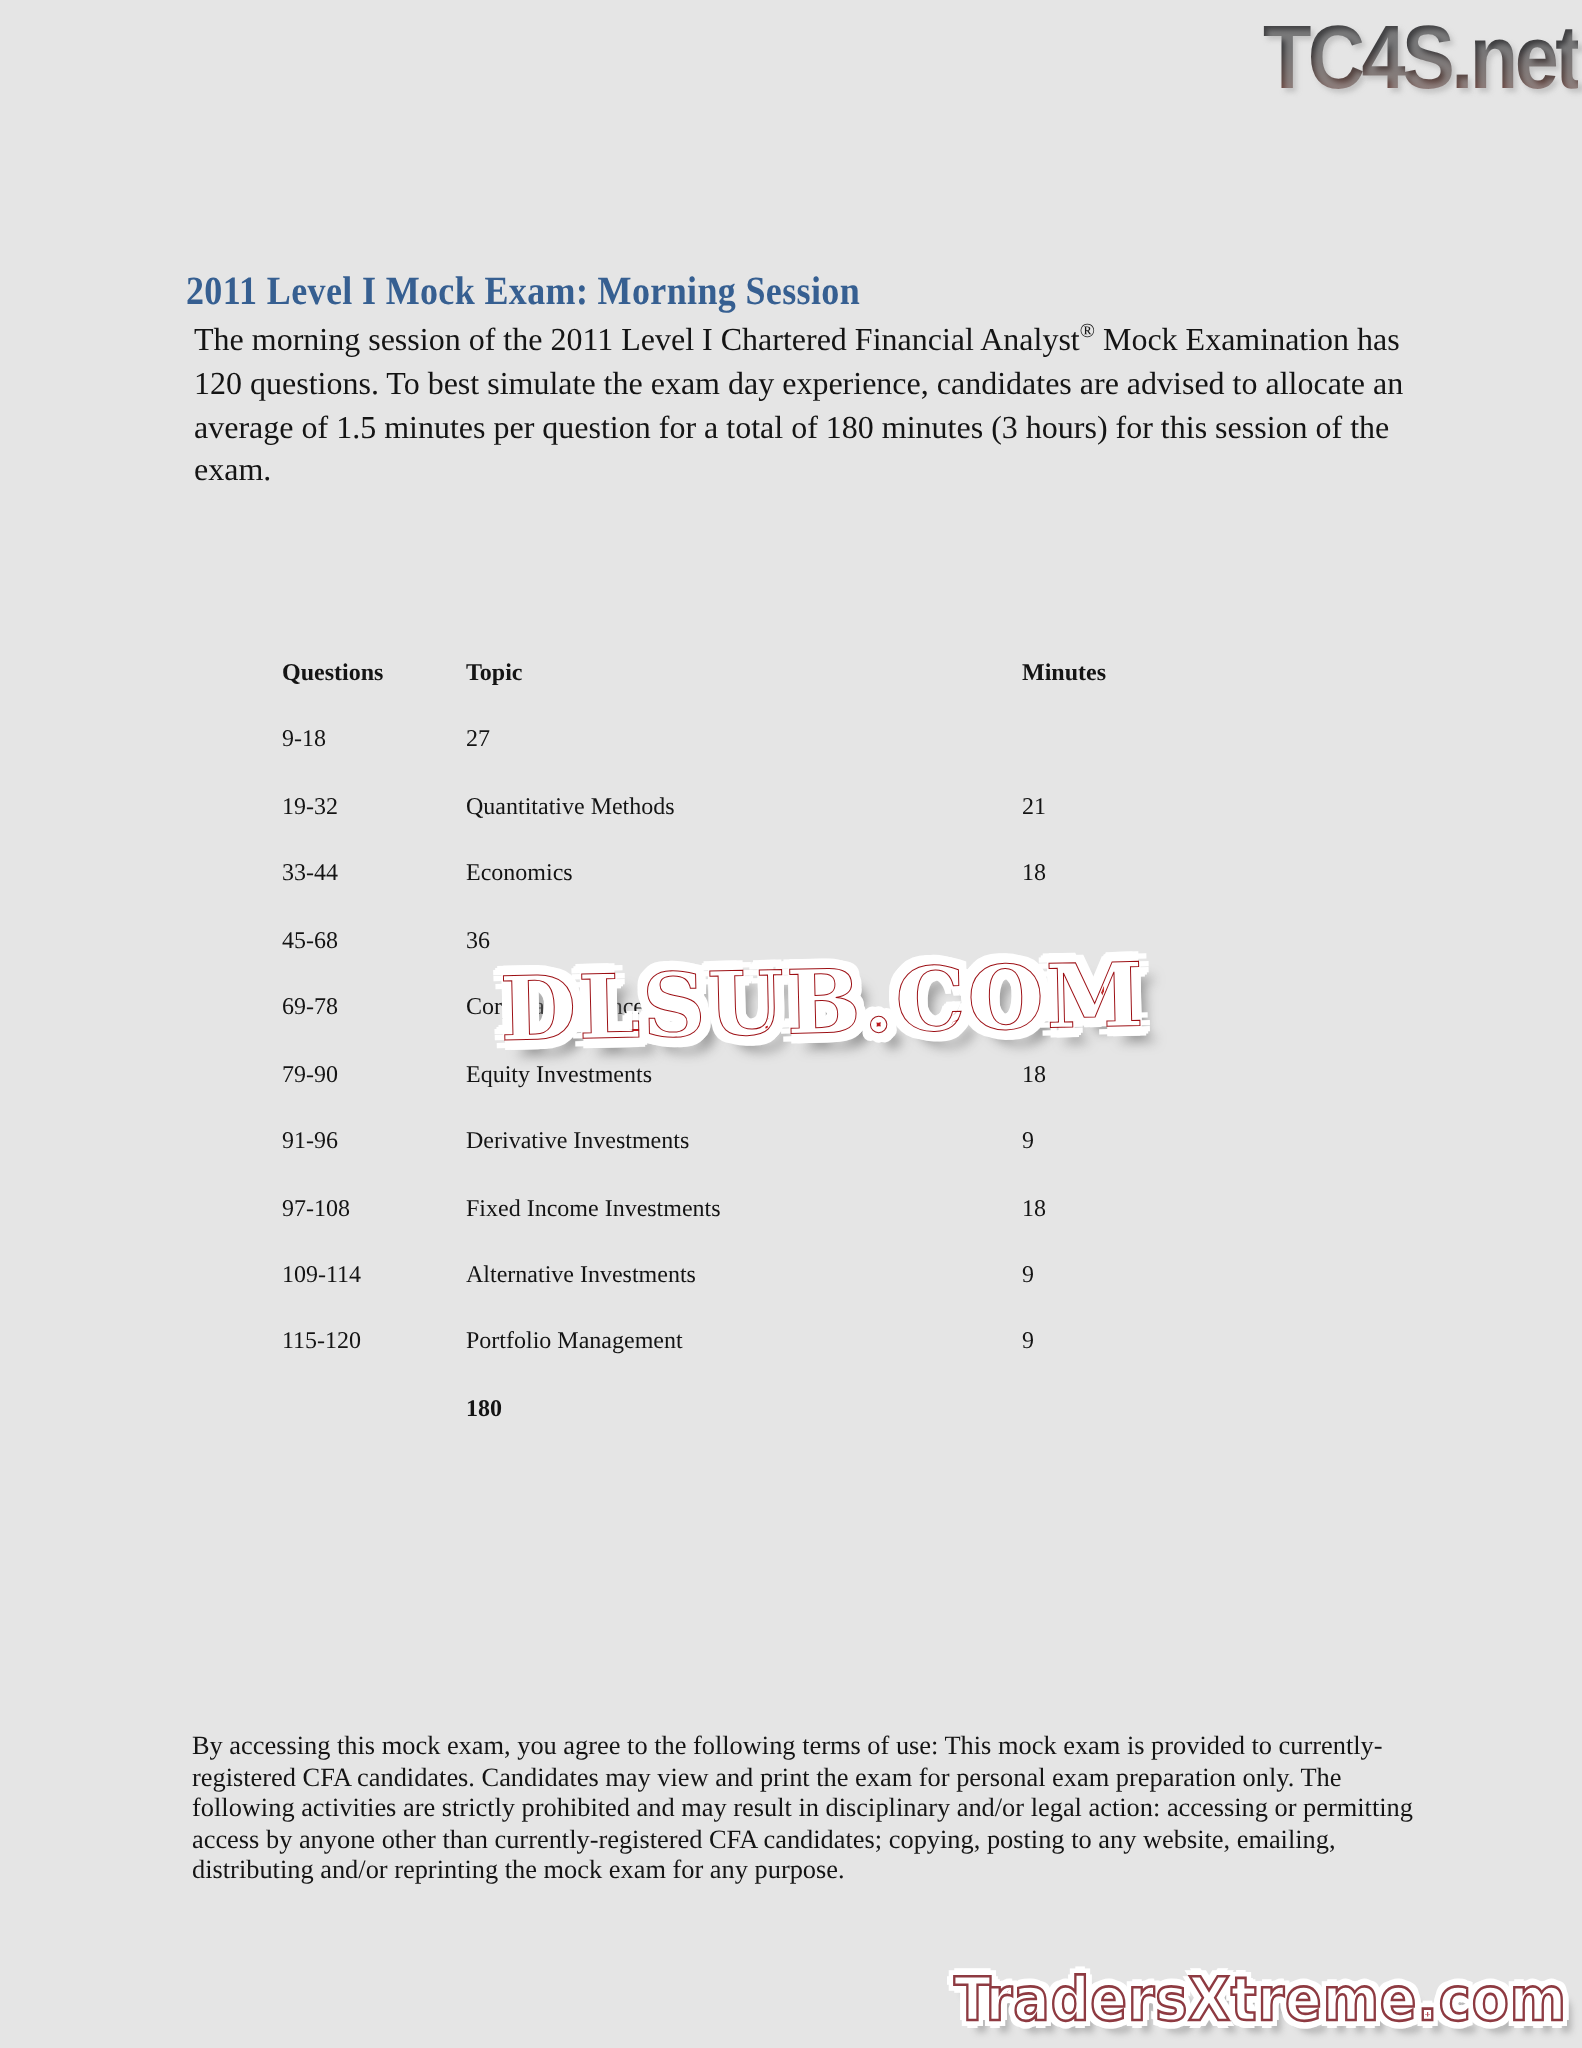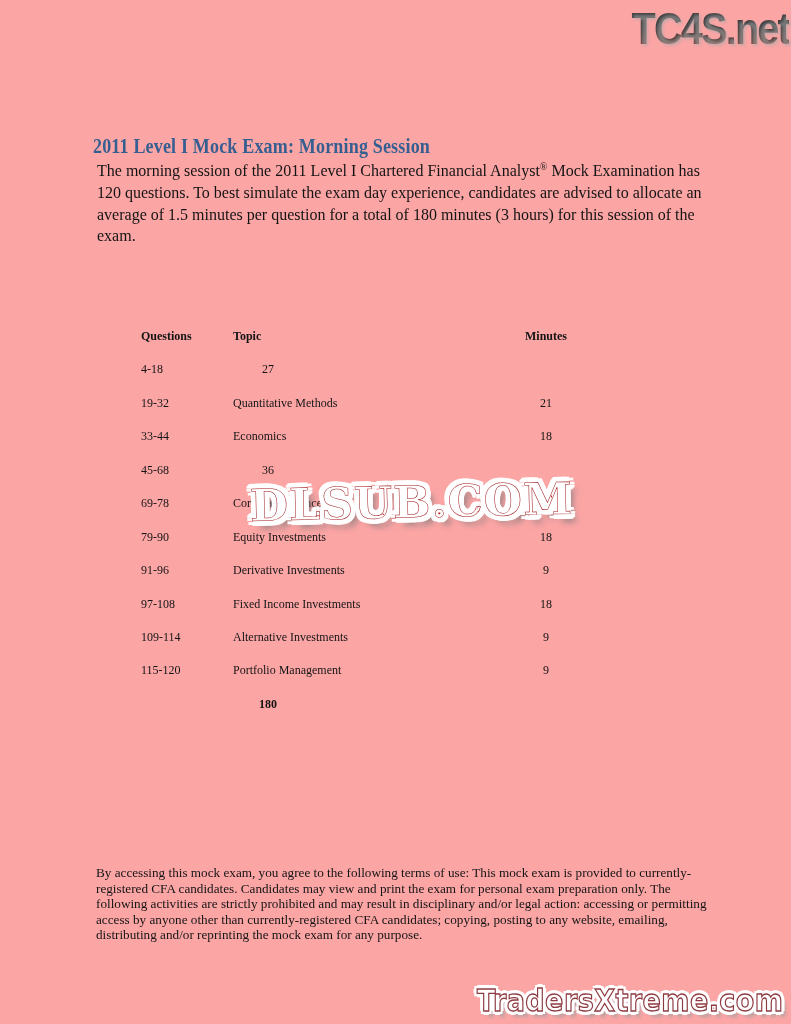--- a/index.html
+++ b/index.html
@@ -1,17 +1,17 @@
 <!DOCTYPE html>
 <html><head>
 <meta charset="utf-8">
 <style>
   html,body { margin:0; padding:0; background:#ffffff; }
   .page {
-    position:relative; width:791px; height:1024px; background:#fca5a5;
+    position:relative; width:791px; height:1024px; background:#e5e5e5;
     font-family:"Liberation Serif", serif; color:#141414; overflow:hidden;
   }
 
   
   .tc4s {
     position:absolute; top:3px; right:2px;
     font-family:"Liberation Sans", sans-serif; font-weight:bold;
     font-size:45px; letter-spacing:-2px; white-space:nowrap;
     transform:scaleX(.88); transform-origin:100% 0;
     background:linear-gradient(180deg,#4a4a4c 0%, #3b3b3d 40%, #5c4743 70%, #7c4a43 88%, #8a5a50 100%);
@@ -32,21 +32,21 @@
     position:absolute; left:93px; top:156px; width:660px;
     font-size:16px; line-height:21.8px; white-space:pre-line; margin:4px;
   }
   .intro sup { font-size:10px; line-height:0; }
 
   
   .table { position:absolute; left:141px; top:329px; font-size:12px; }
   .trow { display:flex; height:33.45px; align-items:flex-start; }
   .c1 { width:92px; }
   .c2 { width:278px; white-space:nowrap; }
-  .c3 { width:70px;text-align:center; }
+  .c3 { width:70px; }
   .thead div { font-weight:bold; }
   .total .c2, .total .c3 { font-weight:bold; }
 
   
   .dlsub {
     position:absolute; left:250px; top:480px;
     font-family:"DejaVu Serif", serif; font-weight:bold;
     font-size:44px; letter-spacing:1px; white-space:nowrap;
     transform:rotate(-1.3deg); transform-origin:0 50%;
     color:transparent;
@@ -97,21 +97,21 @@
 exam.</span></p>
 
   <div class="table">
     <div class="trow thead">
       <div class="c1">Questions</div>
       <div class="c2">Topic</div>
       <div class="c3">Minutes</div>
     </div>
     <div id="table-rows">
         <div class="trow">
-          <div class="c1">4-18</div>
+          <div class="c1">9-18</div>
           <div class="c3">27</div>
         </div>
         <div class="trow">
           <div class="c1">19-32</div>
           <div class="c2">Quantitative Methods</div>
           <div class="c3">21</div>
         </div>
         <div class="trow">
           <div class="c1">33-44</div>
           <div class="c2">Economics</div>

